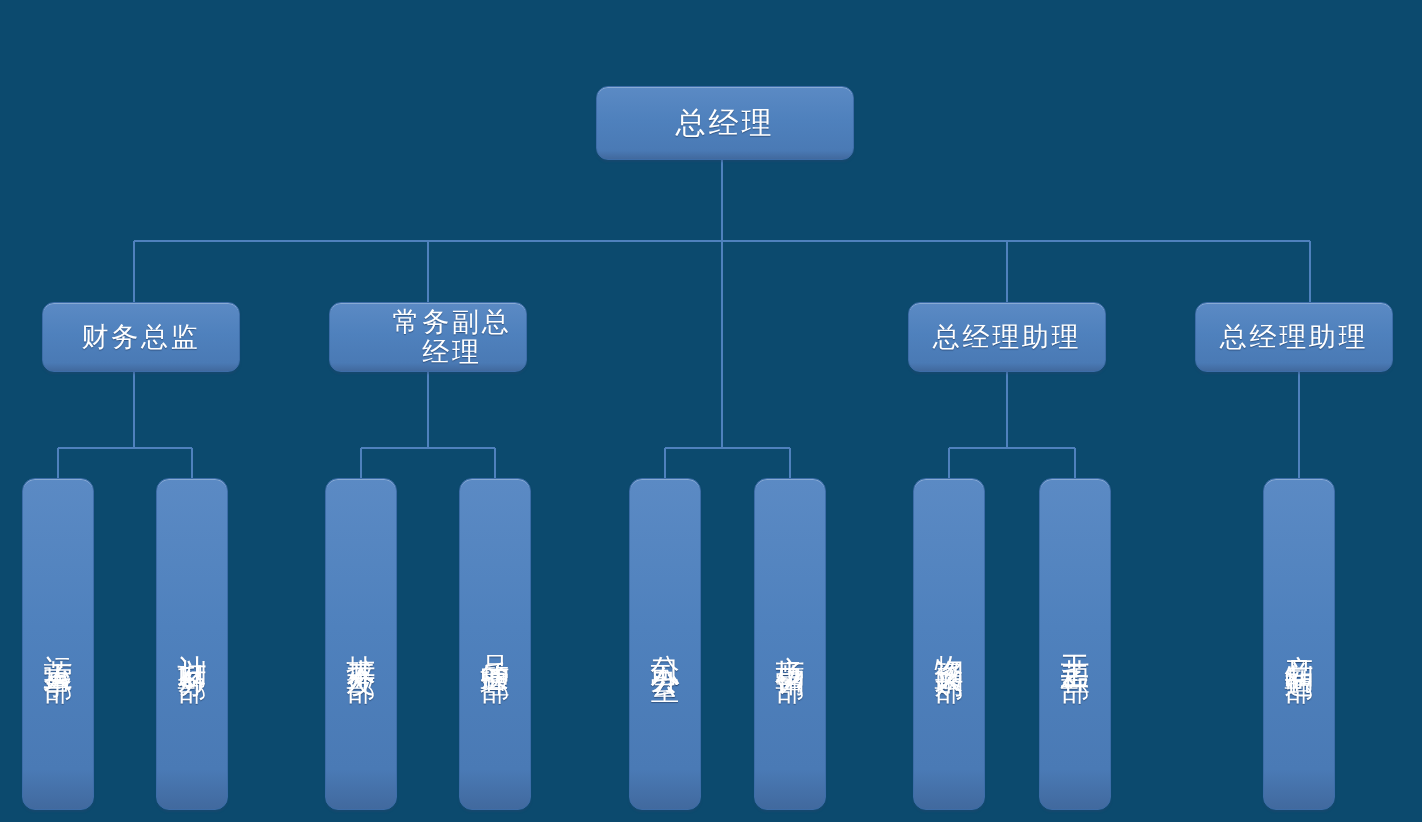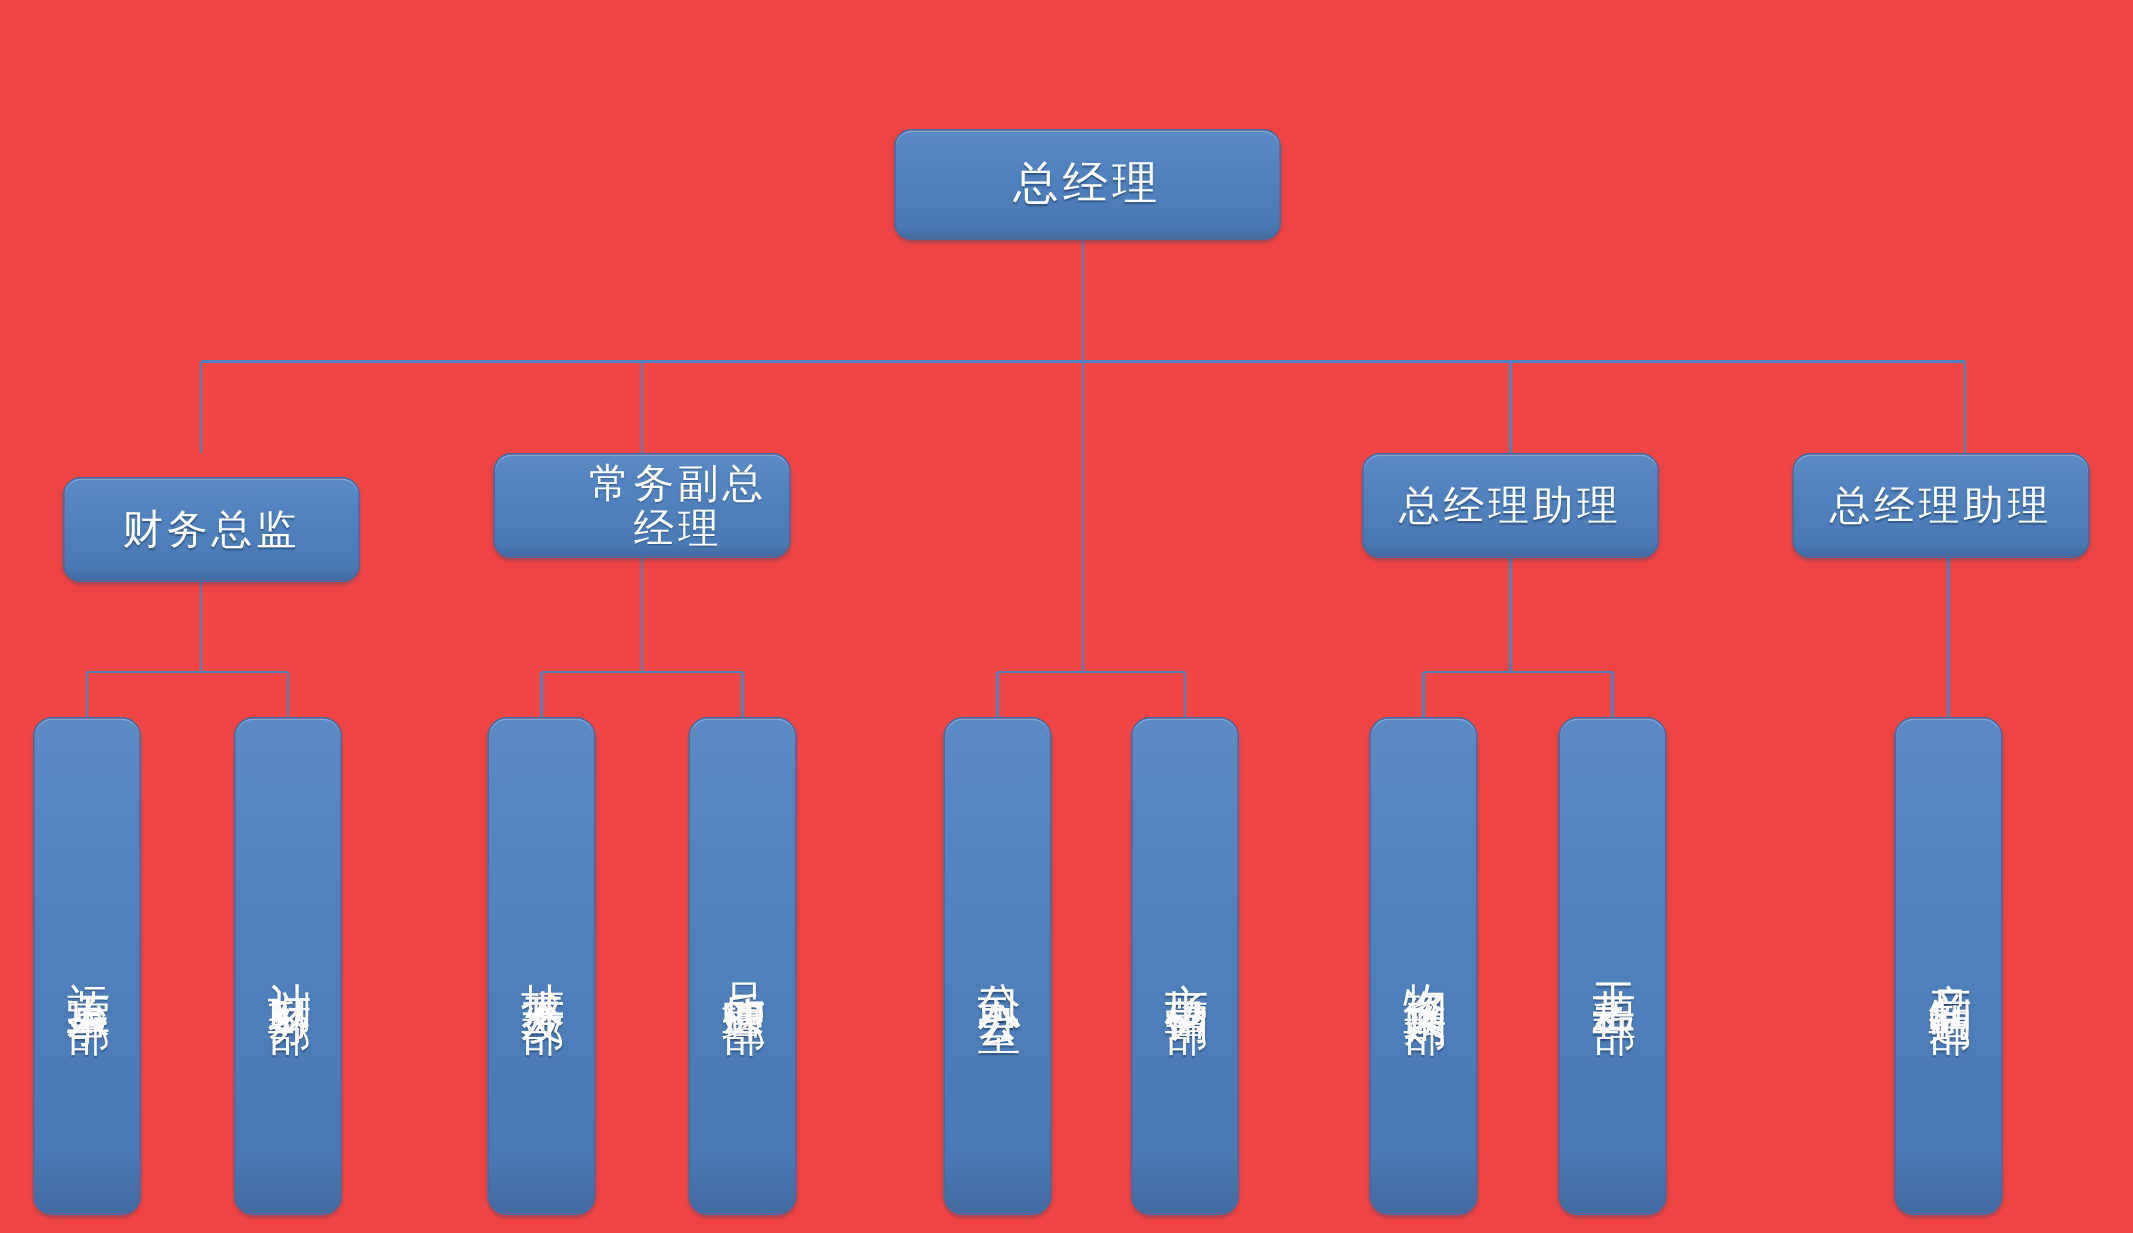--- a/index.html
+++ b/index.html
@@ -12,21 +12,21 @@
     font-family: "Liberation Serif", "DejaVu Serif", serif;
     width: 1422px;
     height: 822px;
     overflow: hidden;
   }
 
   #org-chart {
     position: relative;
     width: 1422px;
     height: 822px;
-    background: #ef4444;
+    background: #0c4a6e;
   }
 
   
   .connector-layer {
     position: absolute;
     left: 0;
     top: 0;
     width: 1422px;
     height: 822px;
     pointer-events: none;
@@ -119,21 +119,21 @@
       <path d="M1075,448 L1075,478"></path>
 
       <path d="M1299,372 L1299,478"></path>
     </g>
   </svg>
 
   <div class="node horizontal level-top" style="left:596px; top:86px; width:258px; height:74px;">
     <span class="node-label">总经理</span>
   </div>
 
-  <div class="node horizontal" style="left:42px; top:302px; width:198px; height:70px;margin-top:16px;">
+  <div class="node horizontal" style="left:42px; top:302px; width:198px; height:70px;">
     <span class="node-label">财务总监</span>
   </div>
 
   <div class="node horizontal" style="left:329px; top:302px; width:198px; height:70px;padding-left:48px;">
     <span class="node-label">常务副总经理</span>
   </div>
 
   <div class="node horizontal" style="left:908px; top:302px; width:198px; height:70px;">
     <span class="node-label">总经理助理</span>
   </div>

